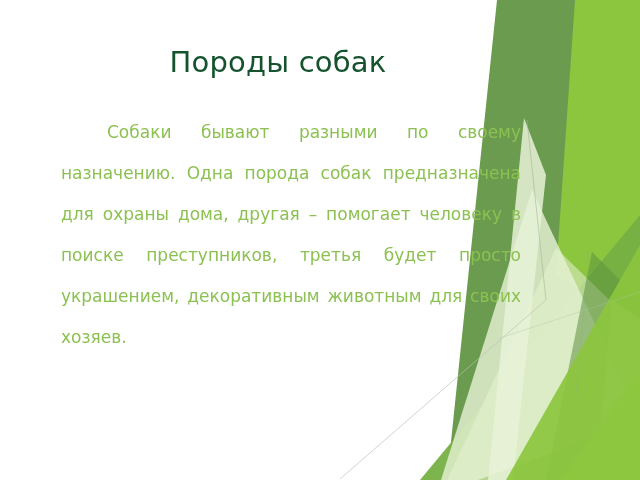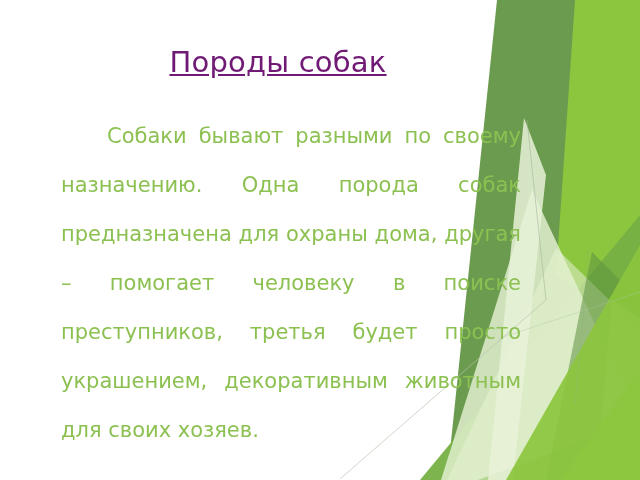--- a/index.html
+++ b/index.html
@@ -31,32 +31,31 @@
     height: 480px;
   }
   #slide-title {
     position: absolute;
     left: 0;
     top: 44px;
     width: 556px;
     text-align: center;
     font-size: 29px;
     line-height: 36px;
-    color: #701a75;
+    color: #14532d;
     letter-spacing: 0.2px;
     white-space: nowrap;
-    text-decoration: underline;
   }
   #body-text {
     position: absolute;
     left: 61px;
     top: 112px;
     width: 460px;
-    font-size: 21px;
-    line-height: 49px;
+    font-size: 17px;
+    line-height: 41px;
     color: #8CC152;
     text-align: justify;
     text-align-last: left;
     text-indent: 46px;
     -webkit-hyphens: none;
     hyphens: none;
   }
 </style>
 </head>
 <body>

